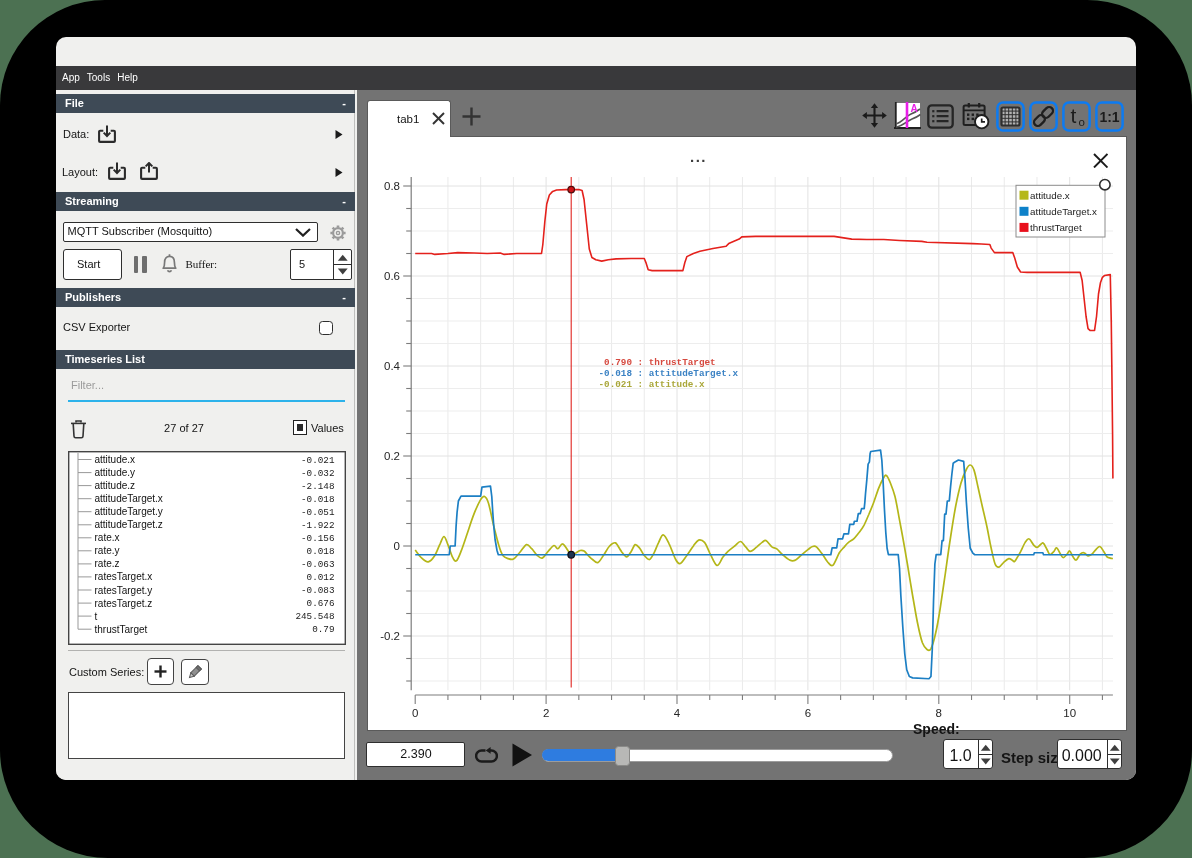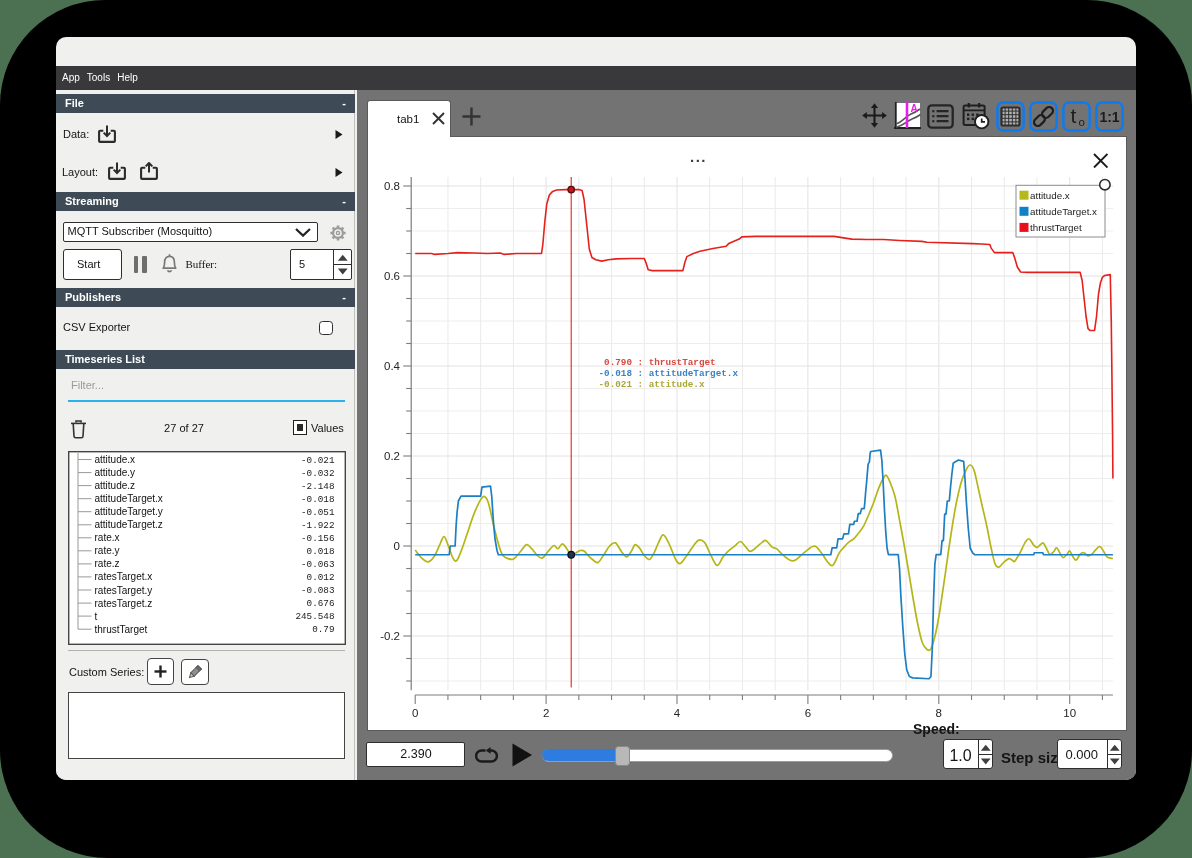--- a/index.html
+++ b/index.html
@@ -412,18 +412,18 @@
 <div class="spinbox" style="left:943px; top:739px; width:50px; height:30px;"></div>
 <div class="abs" style="left:943px; top:747px; width:35px; text-align:center; font-size:16px; color:#141414;">1.0</div>
 <div class="abs" style="left:977.7px; top:739px; width:1.4px; height:30px; background:#2e2e2e;"></div>
 <svg style="position:absolute;left:980.3px;top:743.5px" width="11.5" height="21.2" viewBox="0 0 11.5 21.2">
 <path d="M5.75 0.8 L0.8 6.7 H10.7 Z" fill="#3f3f3f"></path>
 <path d="M0.8 14.5 H10.7 L5.75 20.4 Z" fill="#3f3f3f"></path>
 </svg>
 <div class="abs" style="left:977.7px; top:753.6px; width:15.3px; height:1.4px; background:#2e2e2e;"></div>
 <div class="abs" style="left:1001px; top:749px; font-size:15px; font-weight:bold; color:#141414;">Step size:</div>
 <div class="spinbox" style="left:1057px; top:739px; width:64.5px; height:30px;"></div>
-<div class="abs" style="left:1057px; top:747px; width:49.5px; text-align:center; font-size:13px; color:#141414;">0.000</div>
+<div class="abs" style="left:1057px; top:747px; width:49.5px; text-align:center; font-size:16px; color:#141414;">0.000</div>
 <div class="abs" style="left:1106.5px; top:739px; width:1.4px; height:30px; background:#2e2e2e;"></div>
 <svg style="position:absolute;left:1109.2px;top:743.5px" width="11.5" height="21.2" viewBox="0 0 11.5 21.2">
 <path d="M5.75 0.8 L0.8 6.7 H10.7 Z" fill="#3f3f3f"></path>
 <path d="M0.8 14.5 H10.7 L5.75 20.4 Z" fill="#3f3f3f"></path>
 </svg>
 <div class="abs" style="left:1106.5px; top:753.6px; width:15px; height:1.4px; background:#2e2e2e;"></div>
 </body></html>

